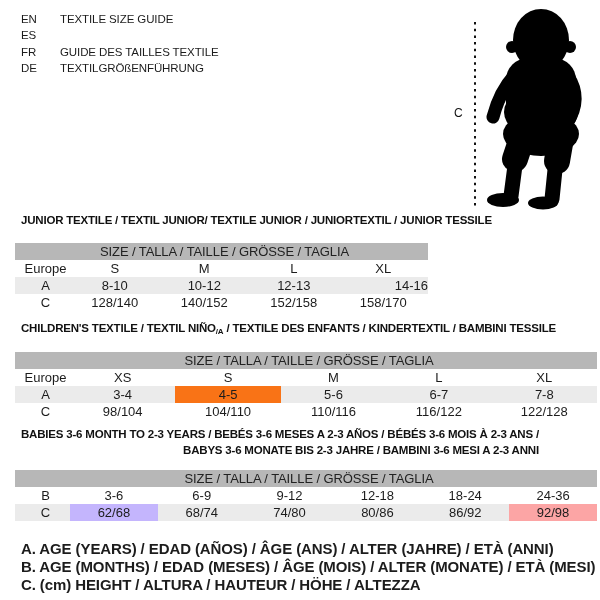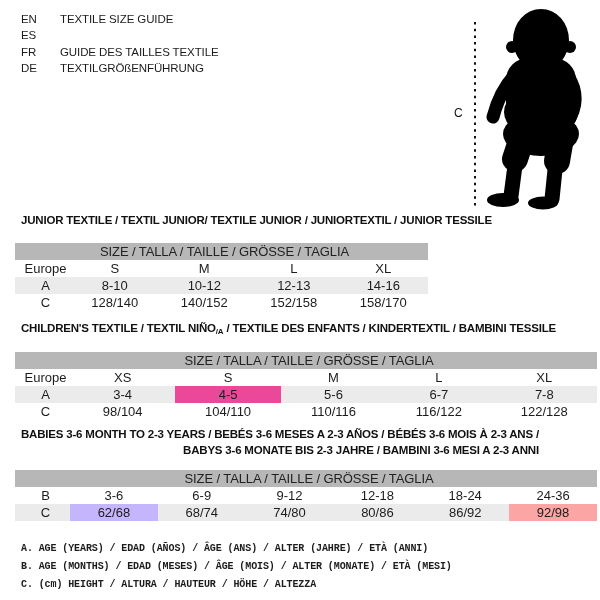--- a/index.html
+++ b/index.html
@@ -26,21 +26,21 @@
     position:absolute; left:15px; border-collapse:collapse; table-layout:fixed;
   }
   table.size-table td { font-size:13px; height:17px; text-align:center; overflow:hidden; white-space:nowrap; }
   td.hdr-cell {
     height:16px; text-align:left; padding-left:6px;
     font-size:11px; color:#222; letter-spacing:-0.1px;
   }
   td.rowlabel { text-align:left; padding-left:6px;margin-top:43px; }
   
   .legend-block { position:absolute; left:21px; top:540px; }
-  .legend-line { font-size:10px; font-weight:700; line-height:18px; letter-spacing:-0.1px; white-space:nowrap;font-family:Liberation Mono, monospace; }
+  .legend-line { font-size:15px; font-weight:700; line-height:18px; letter-spacing:-0.1px; white-space:nowrap; }
 </style>
 </head>
 <body>
 
 <div class="lang-block">
   <div class="lang-row">
     <span class="lang-code">EN</span>
     <span class="lang-text">TEXTILE SIZE GUIDE</span>
   </div>
   <div class="lang-row">
@@ -101,21 +101,21 @@
         <td>S</td>
         <td>M</td>
         <td>L</td>
         <td>XL</td>
       </tr>
       <tr>
         <td class="rowlabel" style="background: rgb(235, 235, 235);">A</td>
         <td style="background: rgb(235, 235, 235);">8-10</td>
         <td style="background: rgb(235, 235, 235);">10-12</td>
         <td style="background: rgb(235, 235, 235);">12-13</td>
-        <td style="background: rgb(235, 235, 235);">14-16</td>
+        <td style="background: rgb(235, 235, 235); text-align: right;">14-16</td>
       </tr>
       <tr>
         <td class="rowlabel">C</td>
         <td>128/140</td>
         <td>140/152</td>
         <td>152/158</td>
         <td>158/170</td>
       </tr>
     </tbody>
 </table>
@@ -142,21 +142,21 @@
         <td class="rowlabel">Europe</td>
         <td>XS</td>
         <td>S</td>
         <td>M</td>
         <td>L</td>
         <td>XL</td>
       </tr>
       <tr>
         <td class="rowlabel" style="background: rgb(235, 235, 235);">A</td>
         <td style="background: rgb(235, 235, 235);">3-4</td>
-        <td style="background: #ec4899;">4-5</td>
+        <td style="background: #f97316;">4-5</td>
         <td style="background: rgb(235, 235, 235);">5-6</td>
         <td style="background: rgb(235, 235, 235);">6-7</td>
         <td style="background: rgb(235, 235, 235);">7-8</td>
       </tr>
       <tr>
         <td class="rowlabel">C</td>
         <td>98/104</td>
         <td>104/110</td>
         <td>110/116</td>
         <td>116/122</td>

